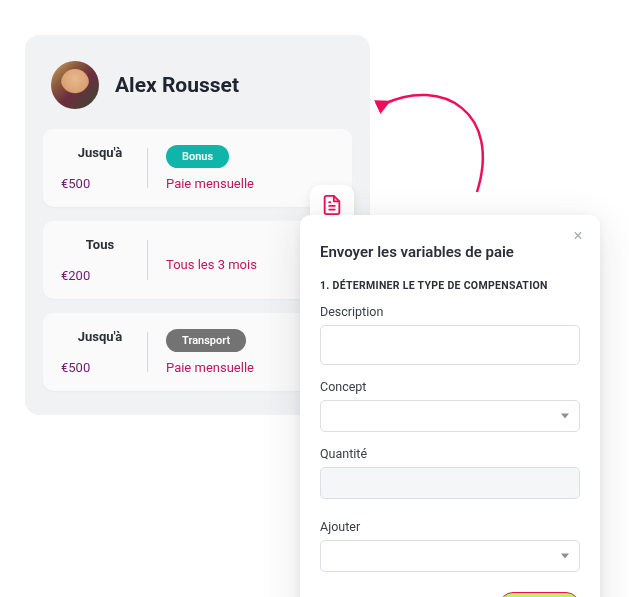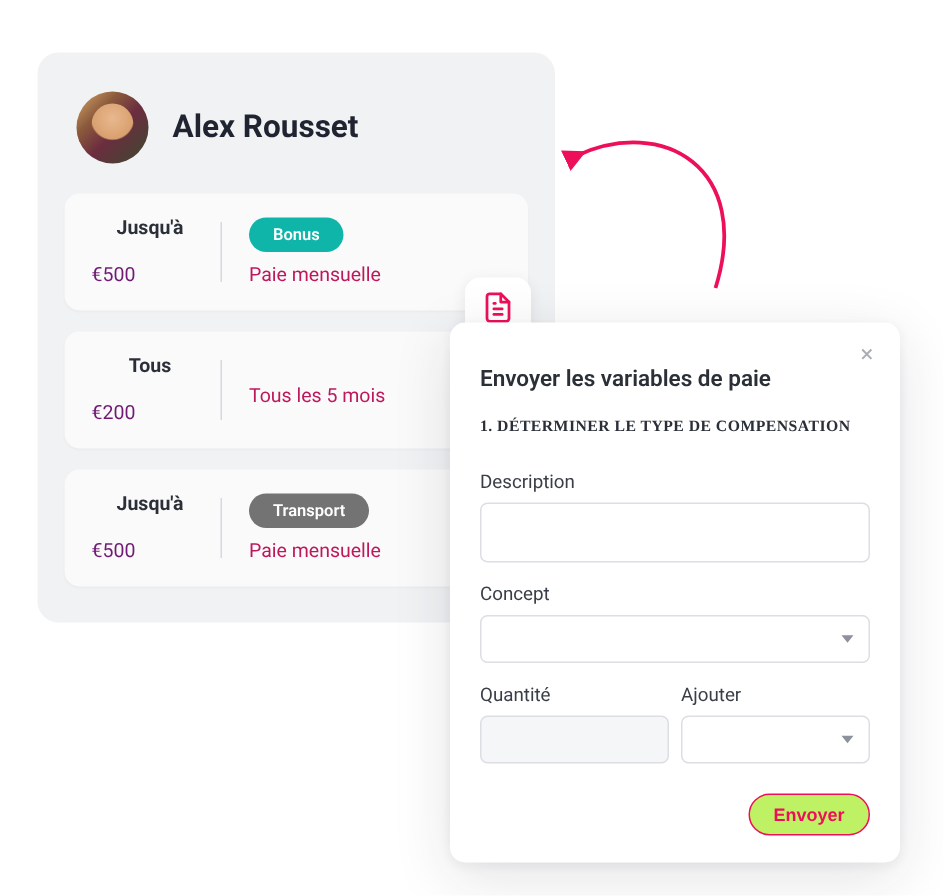--- a/index.html
+++ b/index.html
@@ -148,22 +148,21 @@
     font-size: 15px;
     font-weight: 600;
     color: #2b2f38;
     margin: 14px 0 18px 0;
   }
   .modal-section-head {
     font-size: 10.5px;
     font-weight: 700;
     letter-spacing: 0.3px;
     color: #2b2f38;
-    margin-bottom: 24px;
-    font-family: Liberation Serif, serif;
+    margin-bottom: 12px;
   }
   .field-label {
     font-size: 12.5px;
     color: #3a3e47;
     margin-bottom: 6px;
   }
   .field {
     width: 100%;
     height: 32px;
     border: 1px solid #dcdee4;
@@ -186,21 +185,22 @@
     transform: translateY(-50%);
   }
   .field.textarea {
     height: 40px;
     resize: none;
   }
   .field.small { background: #f5f6f8; }
   .field-group { margin-bottom: 14px; }
   .field-row {
     display: flex;
-    gap: 8px;
+    gap: 20px;
+    flex-direction: column;
   }
   .field-row > div { flex: 1; }
   .modal-footer {
     display: flex;
     justify-content: flex-end;
     margin-top: 20px;
   }
   .send-btn {
     border: 1.5px solid #ed0f59;
     color: #ed0f59;
@@ -233,21 +233,21 @@
     </div>
   </div>
 
   <div class="pay-item">
     <div class="pay-left">
       <div class="lbl">Tous</div>
       <div class="amt">€200</div>
     </div>
     <div class="pay-divider"></div>
     <div class="pay-right">
-      <div class="freq">Tous les 5 mois</div>
+      <div class="freq">Tous les 3 mois</div>
     </div>
   </div>
 
   <div class="pay-item">
     <div class="pay-left">
       <div class="lbl">Jusqu'à</div>
       <div class="amt">€500</div>
     </div>
     <div class="pay-divider"></div>
     <div class="pay-right">

